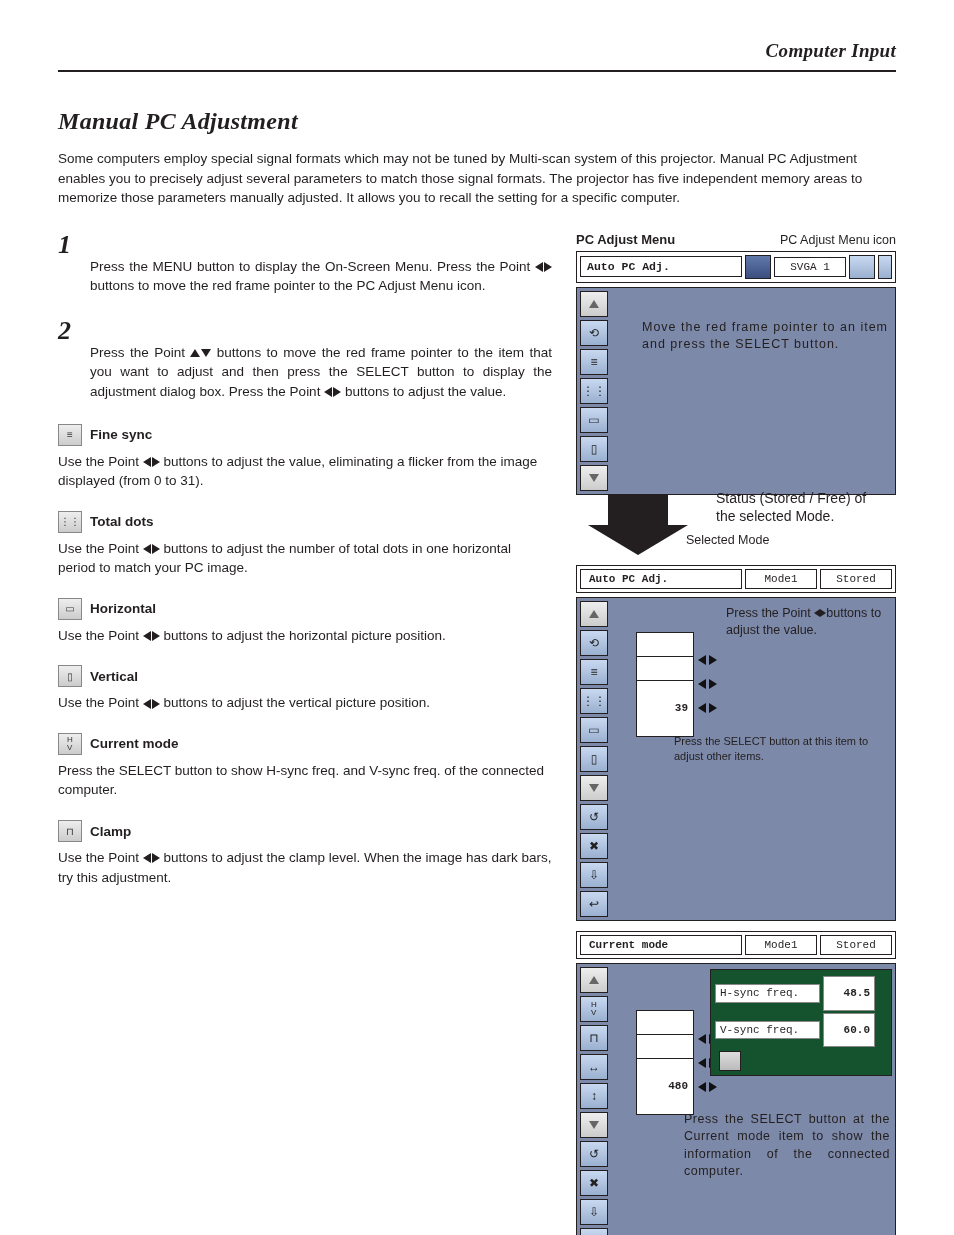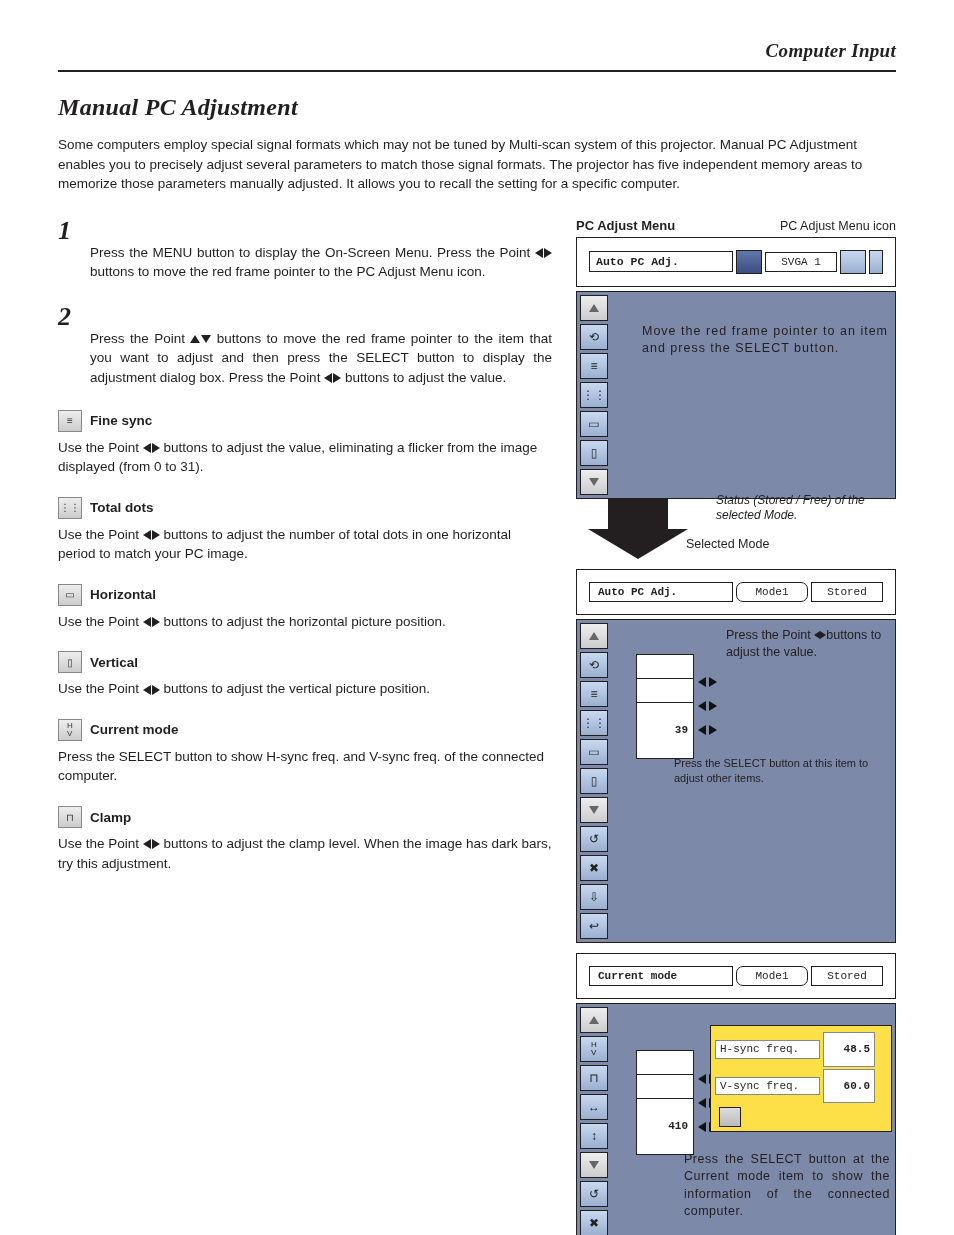--- a/index.html
+++ b/index.html
@@ -1,56 +1,56 @@
 <!DOCTYPE html>
 <html><head>
 <meta charset="utf-8">
 <style>
 html,body{margin:0;padding:0;background:#fff;}
 body{font-family:Arial,Helvetica,sans-serif;color:#231f20;width:954px;box-sizing:border-box;padding:40px 58px 30px 58px;position:relative;}
 .rule-top{border-top:2px solid #231f20;margin-top:8px;}
 .header-right{font-family:Georgia,'Times New Roman',serif;font-style:italic;font-weight:bold;font-size:19px;text-align:right;margin-bottom:4px;letter-spacing:.3px;}
-h1{font-family:Georgia,'Times New Roman',serif;font-style:italic;font-weight:bold;font-size:24px;margin:22px 0 14px 0;letter-spacing:.3px;}
+h1{font-family:Georgia,'Times New Roman',serif;font-style:italic;font-weight:bold;font-size:24px;margin:36px 0 14px 0;letter-spacing:.3px;}
 .intro{font-size:13.5px;line-height:1.45;margin-bottom:24px;}
 .cols{display:flex;gap:24px;}
 .left{flex:1;}
 .right{width:320px;}
 .step{display:flex;gap:14px;margin-bottom:22px;}
 .step-num{font-family:Georgia,'Times New Roman',serif;font-style:italic;font-weight:bold;font-size:26px;line-height:1;min-width:18px;}
 .step-body{font-size:13.5px;line-height:1.45;text-align:justify;margin-top:25px;}
 .ptr{display:inline-flex;vertical-align:middle;gap:0px;}
 .tri{display:inline-block;width:0;height:0;}
 .tri-l{border-top:5px solid transparent;border-bottom:5px solid transparent;border-right:8px solid #231f20;margin-right:1px;}
 .tri-r{border-top:5px solid transparent;border-bottom:5px solid transparent;border-left:8px solid #231f20;}
 .tri-u{border-left:5px solid transparent;border-right:5px solid transparent;border-bottom:8px solid #231f20;margin-right:1px;}
 .tri-d{border-left:5px solid transparent;border-right:5px solid transparent;border-top:8px solid #231f20;}
 .item-head{display:flex;align-items:center;gap:8px;margin:20px 0 6px 0;}
 .item-icon{width:22px;height:20px;border:1px solid #888;background:linear-gradient(#eee,#ccc);display:flex;align-items:center;justify-content:center;font-size:10px;color:#333;}
 .item-title{font-weight:bold;font-size:13.5px;}
 .item-body{font-size:13.5px;line-height:1.45;}
 .caption{font-size:13px;margin-bottom:4px;}
 .caption.bold{font-weight:bold;}
-.menu-box{border:1px solid #231f20;background:#fff;padding:12px;margin-bottom:4px;}
+.menu-box{border:1px solid #231f20;background:#fff;padding:3px;margin-bottom:4px;}
 .menu-top{display:flex;gap:3px;align-items:center;}
 .top-label{background:#fff;border:1px solid #231f20;font-family:'Courier New',monospace;font-size:11.5px;font-weight:bold;padding:3px 6px;flex:1;}
 .top-mini{width:24px;height:22px;border:1px solid #231f20;background:linear-gradient(#c8d8f0,#9ab0d0);display:flex;align-items:center;justify-content:center;}
 .top-mini.active{background:linear-gradient(#6078aa,#3b4f80);}
 .top-mode{background:#fff;border:1px solid #231f20;font-family:'Courier New',monospace;font-size:11px;text-align:center;padding:3px 0;width:70px;}
 .side-col{display:flex;flex-direction:column;gap:3px;}
 .side-btn{width:26px;height:24px;border:1px solid #231f20;background:linear-gradient(#c8d8f0,#9ab0d0);display:flex;align-items:center;justify-content:center;font-size:12px;color:#222;}
 .side-btn.arrow{background:linear-gradient(#eee,#ccc);}
 .val-row{display:flex;align-items:center;gap:4px;height:24px;}
 .val-box{background:#fff;border:1px solid #231f20;font-family:'Courier New',monospace;font-size:11px;font-weight:bold;text-align:right;padding:20px 5px;width:46px;margin-left:22px;}
 .lr-ctrl{display:inline-flex;gap:2px;}
 .lr-ctrl .tri-l{border-right-color:#111;}
 .lr-ctrl .tri-r{border-left-color:#111;}
 .status-bar{display:flex;gap:3px;margin-bottom:4px;}
 .stat-cell{background:#fff;border:1px solid #231f20;font-family:'Courier New',monospace;font-size:11px;text-align:center;padding:3px 0;}
 .stat-cell.main{flex:1;font-weight:bold;text-align:left;padding-left:8px;}
-.stat-cell.mid{width:70px;border-radius:7px;}
+.stat-cell.mid{width:70px;}
 .stat-cell.end{width:70px;}
 .freq-row{display:flex;align-items:center;font-family:'Courier New',monospace;font-size:11px;margin:2px 0;}
 .freq-row .lbl{border:1px solid #888;padding:1px 4px;width:95px;background:#fff;}
 .freq-row .val{border:1px solid #888;padding:9px 4px;width:42px;text-align:right;margin-left:3px;background:#fff;font-weight:bold;}
 .freq-btn{width:20px;height:18px;border:1px solid #231f20;background:linear-gradient(#ddd,#bbb);margin:4px auto 0 4px;}
 .panel2{background:#7d89a8;border:1px solid #231f20;padding:3px;}
 .panel2 .side-col{gap:3px;}
 .panel2-body{display:flex;gap:6px;}
 .panel2-right{flex:1;position:relative;font-size:12.5px;line-height:1.35;}
 .small-tri-r{display:inline-block;width:0;height:0;border-top:4px solid transparent;border-bottom:4px solid transparent;border-left:6px solid #231f20;}
@@ -206,21 +206,21 @@
           <div style="padding:28px 4px 0 28px;text-align:justify;letter-spacing:1px;">Move the red frame pointer to an item and press the SELECT button.</div>
         </div>
       </div>
     </div>
 
     <div style="position:relative;height:70px;">
       <svg width="100" height="60" style="position:absolute;left:12px;top:0;">
           <path d="M20 0 L80 0 L80 30 L100 30 L50 60 L0 30 L20 30 Z" fill="#231f20"></path>
         </svg>
       <div style="position:absolute;left:110px;top:38px;font-size:12.5px;">Selected Mode</div>
-      <div style="position:absolute;left:140px;top:-6px;font-size:12px;width:170px;line-height:1.3;font-style:italic;">Status (Stored / Free) of the selected Mode.</div>
+      <div style="position:absolute;left:140px;top:-6px;font-size:14px;width:170px;line-height:1.3;">Status (Stored / Free) of the selected Mode.</div>
     </div>
 
     <div class="menu-box">
       <div class="status-bar" style="margin:0;">
         <div class="stat-cell main">Auto PC Adj.</div>
         <div class="stat-cell mid">Mode1</div>
         <div class="stat-cell end">Stored</div>
       </div>
     </div>
 
@@ -295,21 +295,21 @@
           <div class="side-btn">↕</div>
           <div class="side-btn arrow">
               <span class="tri tri-d" style="border-top-color:#666;"></span>
             </div>
           <div class="side-btn">↺</div>
           <div class="side-btn">✖</div>
           <div class="side-btn">⇩</div>
           <div class="side-btn">↩</div>
         </div>
         <div class="panel2-right">
-          <div style="position:absolute;right:0;top:18px;border:1px solid #231f20;background:#fde047;padding:4px;width:172px;">
+          <div style="position:absolute;right:0;top:2px;border:1px solid #231f20;background:#14532d;padding:4px;width:172px;">
             <div class="freq-row">
                 <div class="lbl">H-sync freq.</div>
                 <div class="val">48.5</div>
               </div>
             <div class="freq-row">
                 <div class="lbl">V-sync freq.</div>
                 <div class="val">60.0</div>
               </div>
             <div class="freq-btn"></div>
           </div>
@@ -322,21 +322,21 @@
               </span>
             </div>
           <div class="val-row">
               <div class="val-box">640</div>
               <span class="lr-ctrl">
                 <span class="tri tri-l"></span>
                 <span class="tri tri-r"></span>
               </span>
             </div>
           <div class="val-row">
-              <div class="val-box">410</div>
+              <div class="val-box">480</div>
               <span class="lr-ctrl">
                 <span class="tri tri-l"></span>
                 <span class="tri tri-r"></span>
               </span>
             </div>
           <div style="padding:12px 2px 0 70px;font-size:12.5px;line-height:1.4;text-align:justify;letter-spacing:.5px;">Press the SELECT button at the Current mode item to show the information of the connected computer.</div>
         </div>
       </div>
     </div>
 

